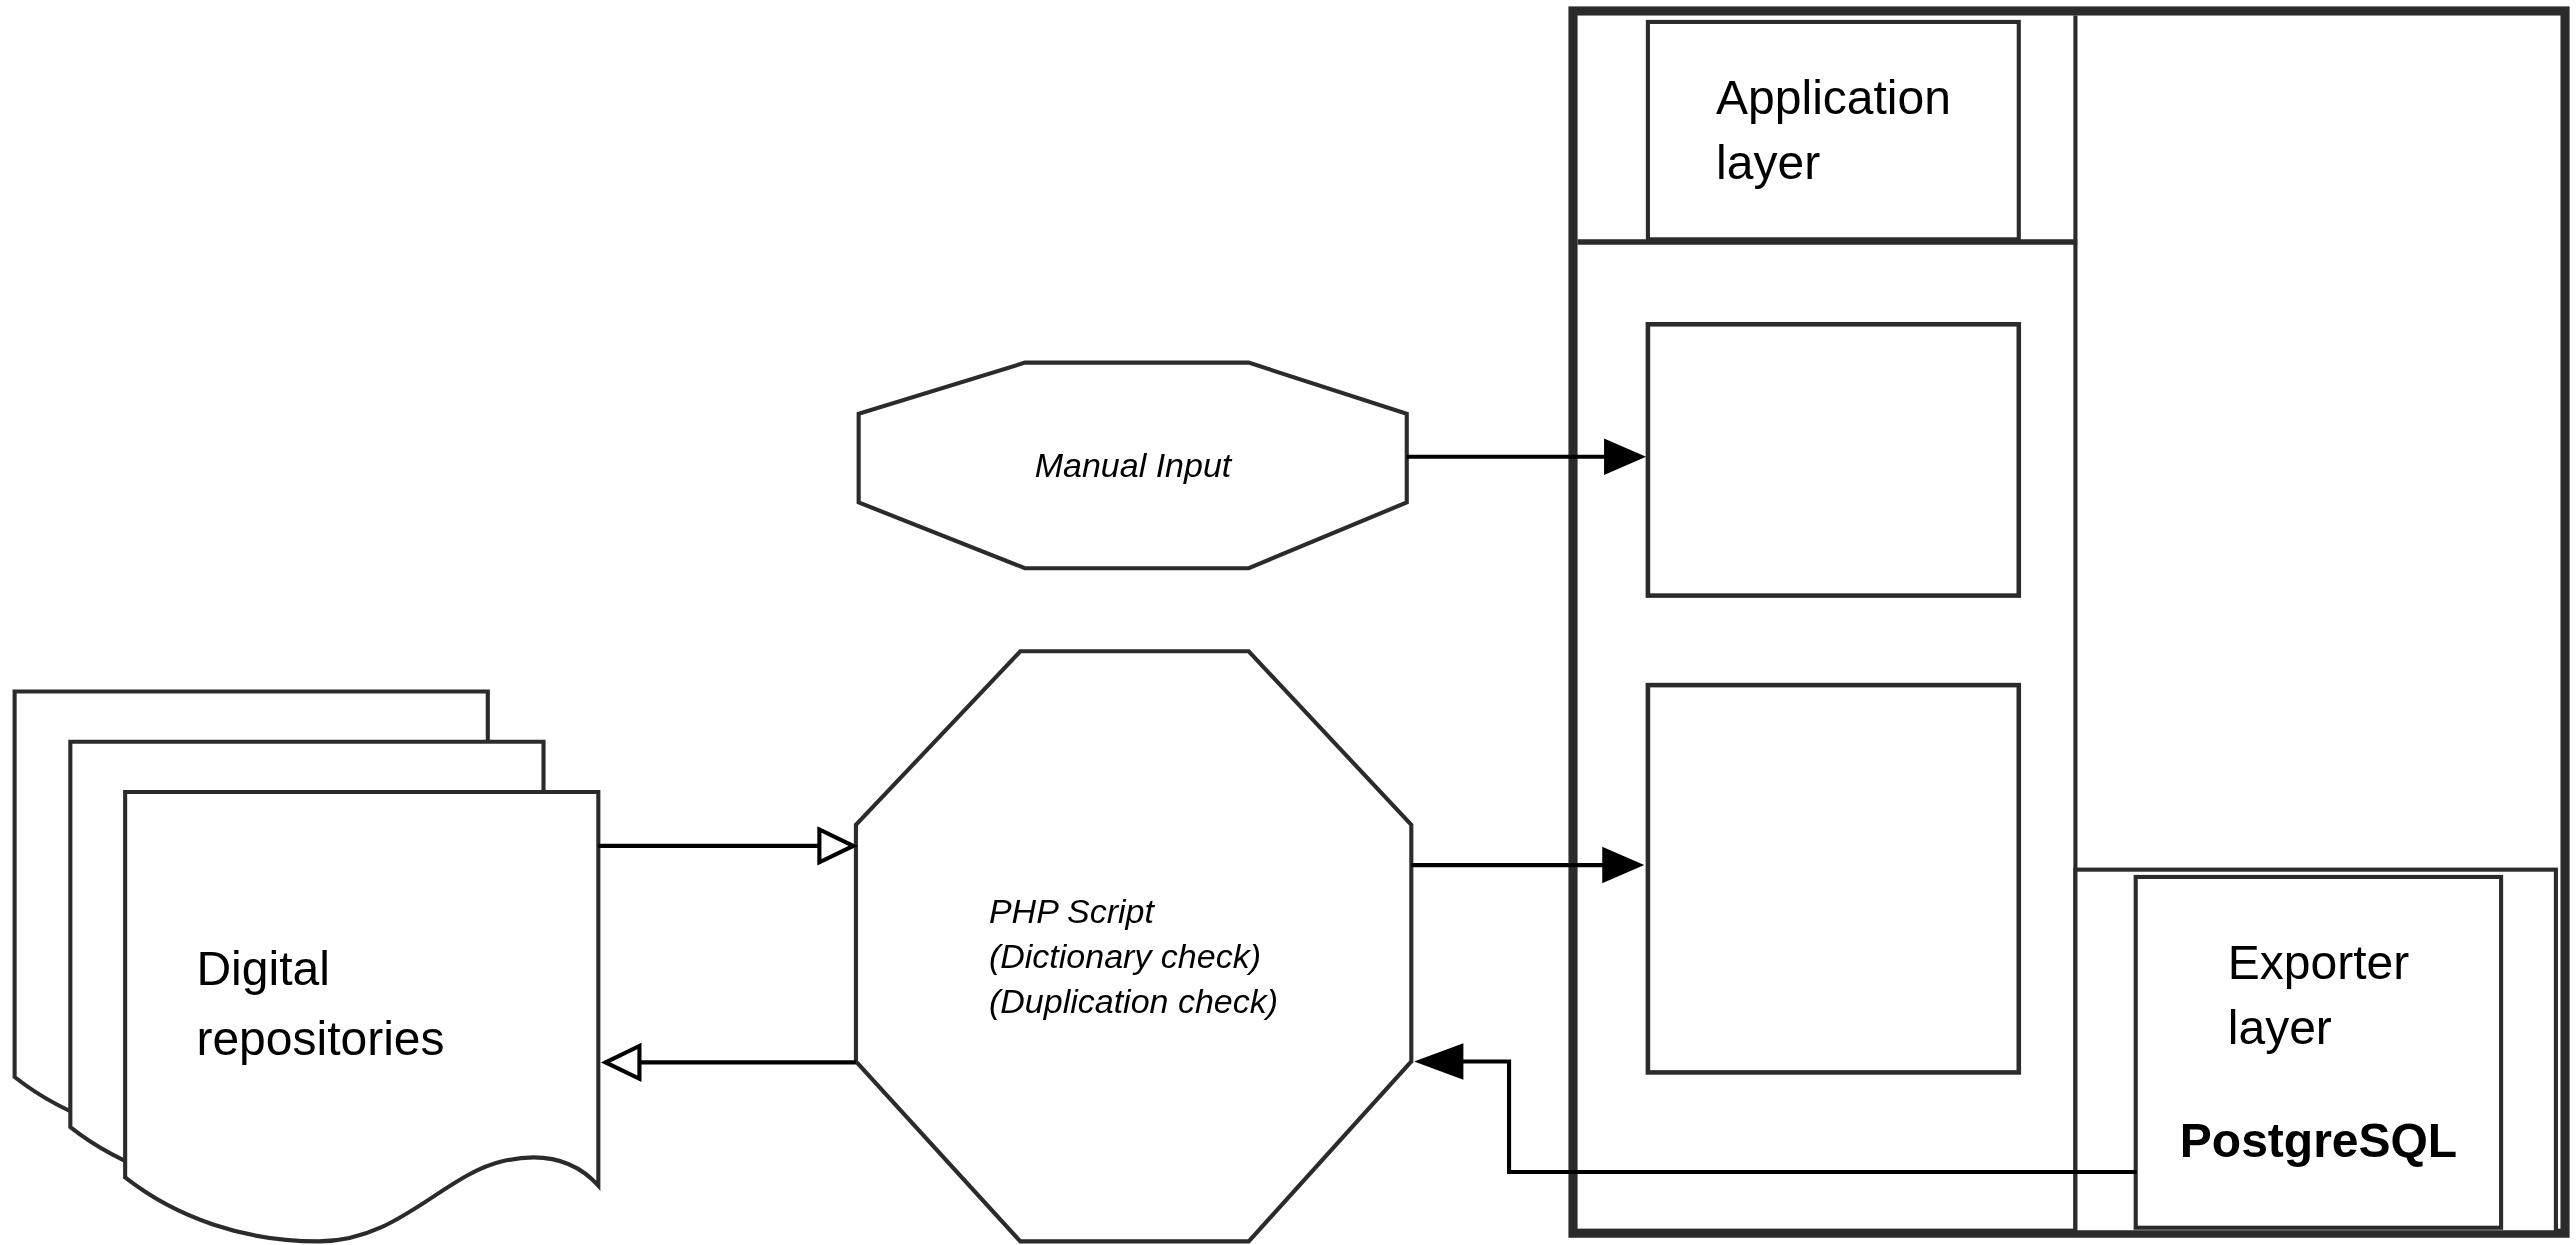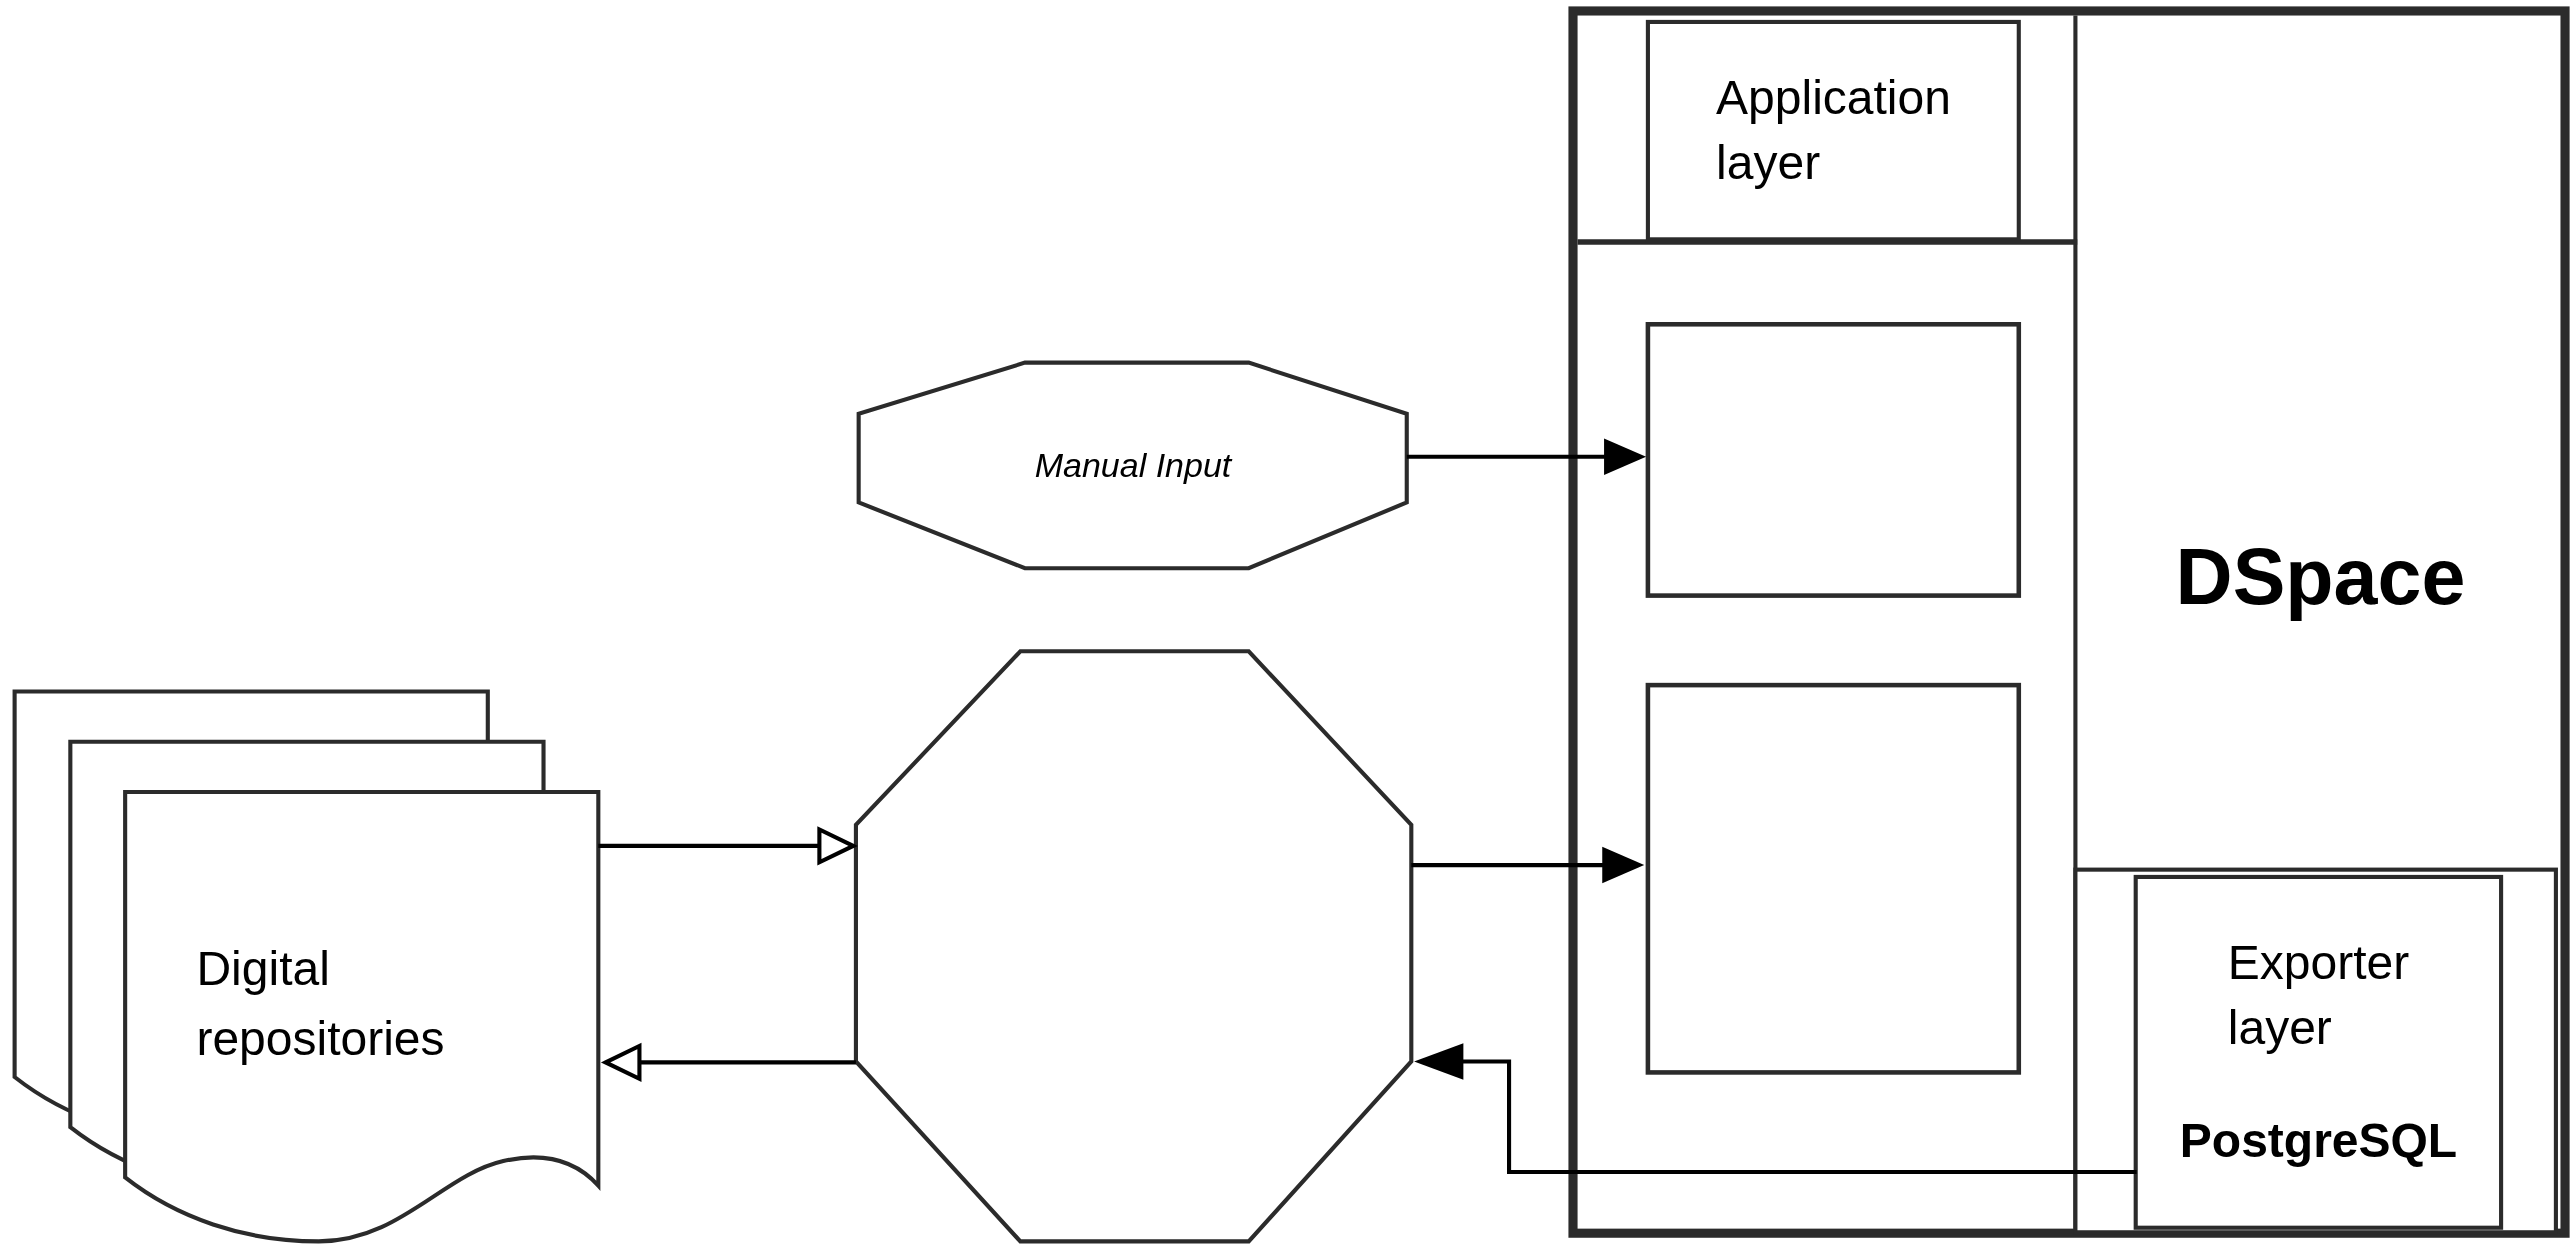--- a/index.html
+++ b/index.html
@@ -87,24 +87,26 @@
 
     <g>
       <polyline class="arrow-line" points="2339,1283 1652,1283 1652,1162 1600,1162"></polyline>
       <polygon class="head-filled" points="1548,1162 1602,1142 1602,1182"></polygon>
     </g>
   </svg>
 
   <div class="label" style="left:92px;top:934px;width:457px;height:139px;line-height:1.44;">Digital
 repositories</div>
 
+  <div class="label italic" style="left:814px;top:859px;width:639px;height:195px;">PHP Script
+(Dictionary check)
+(Duplication check)</div>
 
   <div class="label italic" style="left:859px;top:429px;width:548px;height:73px;">Manual Input</div>
 
-  <div class="label title" style="left:2083px;top:512px;width:475px;height:128px;">DSpace</div>
 
   <div class="label" style="left:1648px;top:22px;width:371px;height:217px;">Application
 layer</div>
 
 
 
   <div class="label" style="left:2136px;top:927px;width:365px;height:137px;">Exporter
 layer</div>
 
   <div class="label" style="left:2136px;top:1109px;width:365px;height:64px;font-weight:bold;">PostgreSQL</div>

